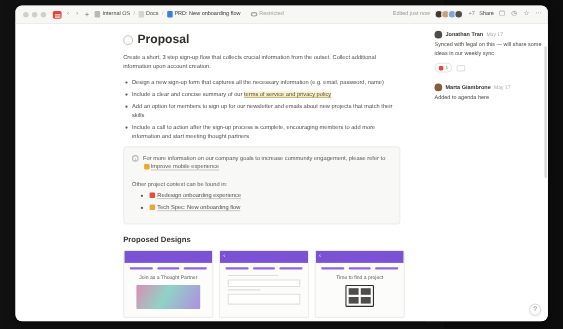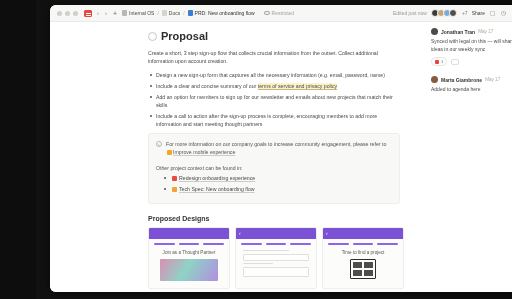--- a/index.html
+++ b/index.html
@@ -2,21 +2,21 @@
 <html><head>
 <meta charset="utf-8">
 <style>
   * { box-sizing: border-box; margin: 0; padding: 0; }
   html, body {
     width: 512px; height: 299px;
     background: #0d0d0d;
     font-family: "Liberation Sans", sans-serif;
     overflow: hidden;
   }
-  .screen { position: relative; width: 404px; height: 299px; background: #111; margin-left: 36px; }
+  .screen { position: relative; width: 404px; height: 299px; background: #111; }
 
   
   .window {
     position: absolute; left: 14px; top: 5px;
     width: 484px; height: 287px;
     background: #ffffff;
     border-radius: 6px;
     overflow: hidden;
     box-shadow: 0 2px 10px rgba(0,0,0,.55);
   }

